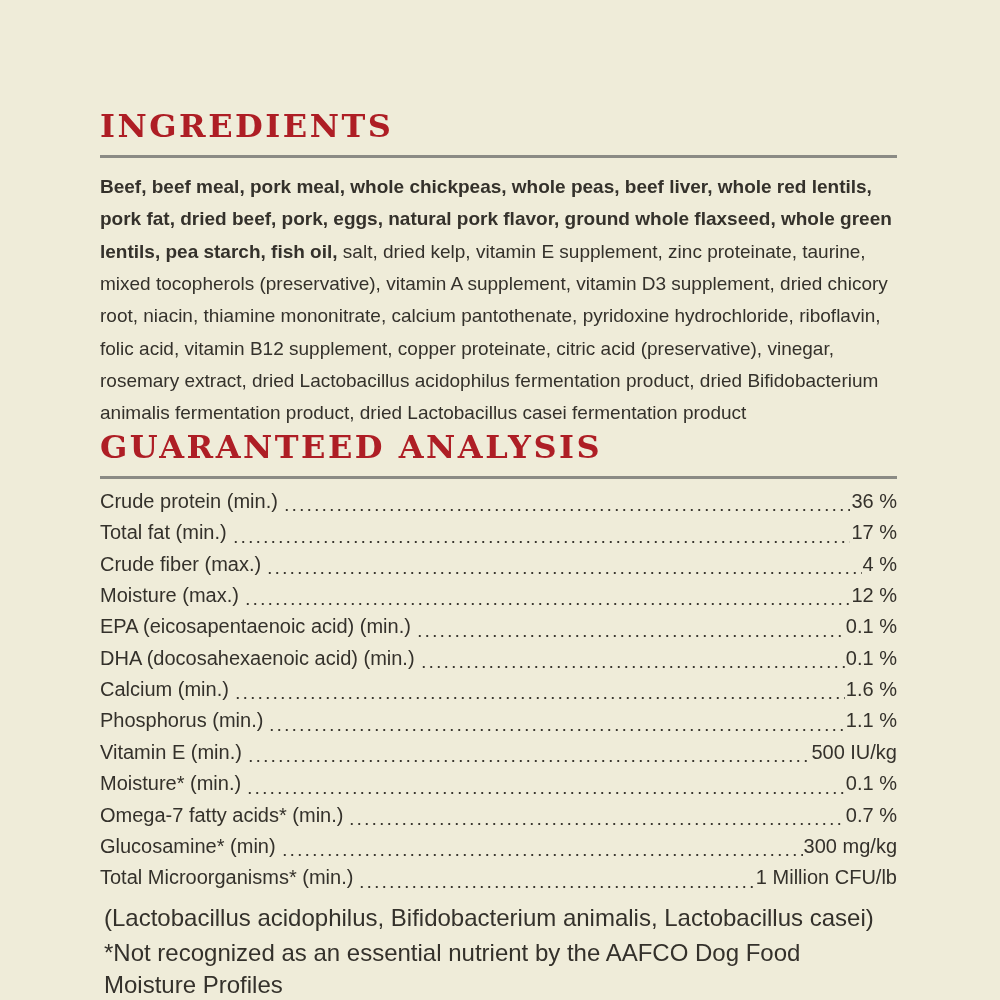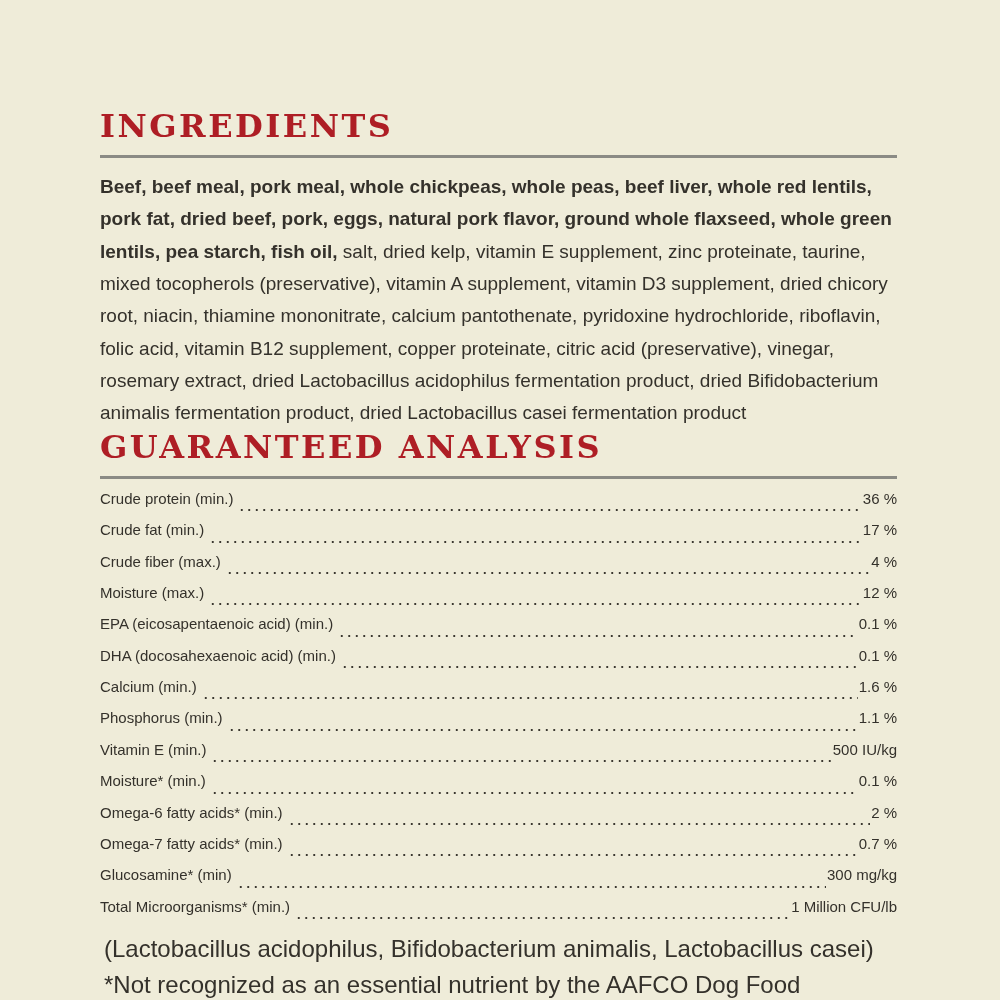--- a/index.html
+++ b/index.html
@@ -47,21 +47,21 @@
   }
   .analysis-heading{
   }
   .ga-rows{
     margin-top:11px;
   }
   .ga-row{
     display:flex;
     align-items:baseline;
     height:31.4px;
-    font-size:15px;
+    font-size:20px;
   }
   .ga-label{white-space:nowrap;}
   .ga-leader{
     flex:1;
     height:4px;
     align-self:flex-end;
     margin:0 1px 9px 5px;
     background-image:radial-gradient(circle, #3a372f 1.25px, rgba(0,0,0,0) 1.45px);
     background-size:7.5px 4px;
     background-repeat:repeat-x;
@@ -90,21 +90,21 @@
   <div class="rule"></div>
 
   <div class="ga-rows" id="ga-rows">
   <div class="ga-row">
     <span class="ga-label">Crude protein (min.)</span>
     <span class="ga-leader"></span>
     <span class="ga-value">36 %</span>
   </div>
 
   <div class="ga-row">
-    <span class="ga-label">Crude fat (min.)</span>
+    <span class="ga-label">Total fat (min.)</span>
     <span class="ga-leader"></span>
     <span class="ga-value">17 %</span>
   </div>
 
   <div class="ga-row">
     <span class="ga-label">Crude fiber (max.)</span>
     <span class="ga-leader"></span>
     <span class="ga-value">4 %</span>
   </div>
 
@@ -143,25 +143,20 @@
     <span class="ga-leader"></span>
     <span class="ga-value">500 IU/kg</span>
   </div>
 
   <div class="ga-row">
     <span class="ga-label">Moisture* (min.)</span>
     <span class="ga-leader"></span>
     <span class="ga-value">0.1 %</span>
   </div>
 
-  <div class="ga-row">
-    <span class="ga-label">Omega-6 fatty acids* (min.)</span>
-    <span class="ga-leader"></span>
-    <span class="ga-value">2 %</span>
-  </div>
 
   <div class="ga-row">
     <span class="ga-label">Omega-7 fatty acids* (min.)</span>
     <span class="ga-leader"></span>
     <span class="ga-value">0.7 %</span>
   </div>
 
   <div class="ga-row">
     <span class="ga-label">Glucosamine* (min)</span>
     <span class="ga-leader"></span>

